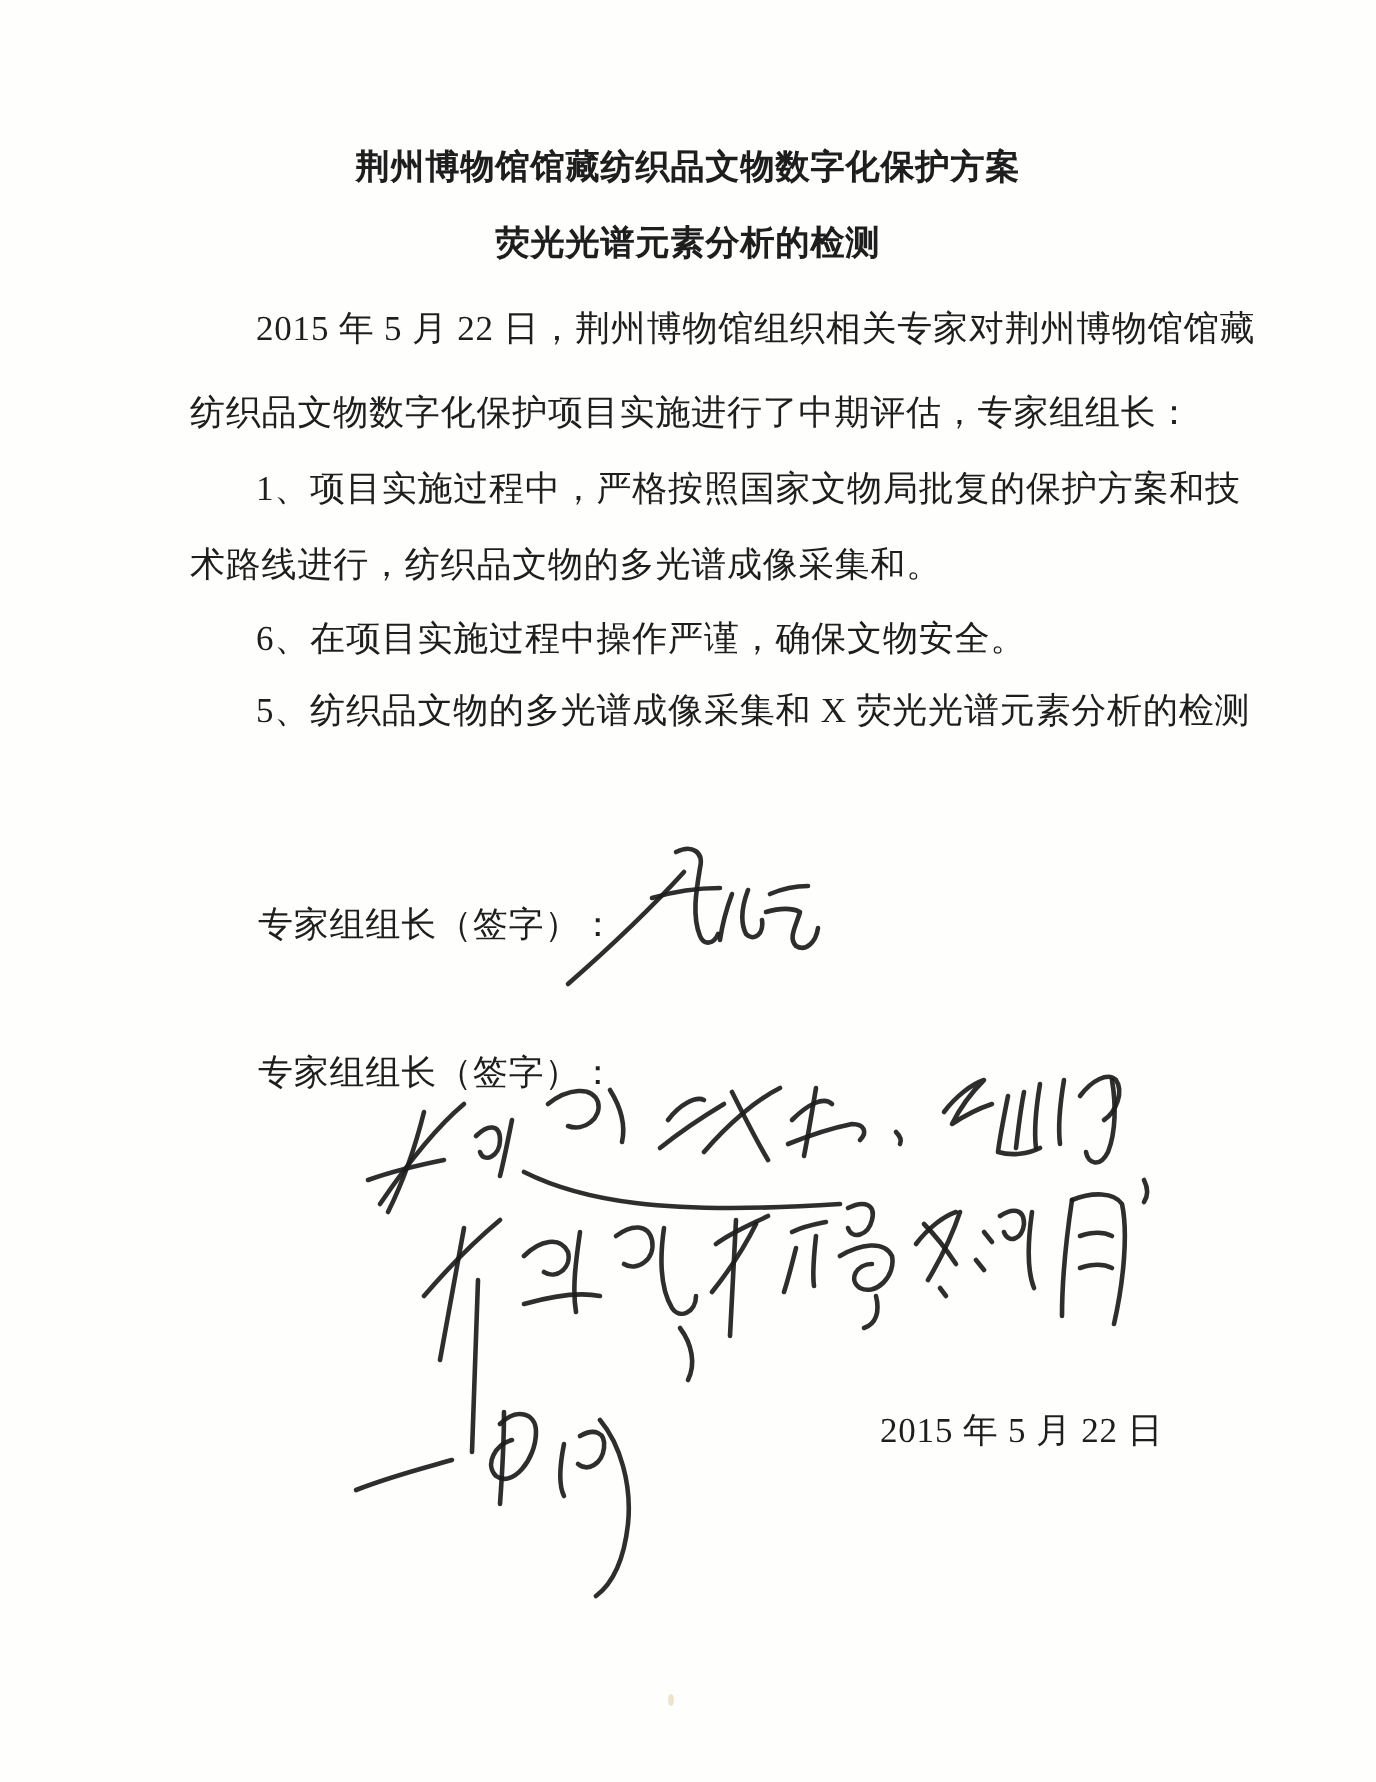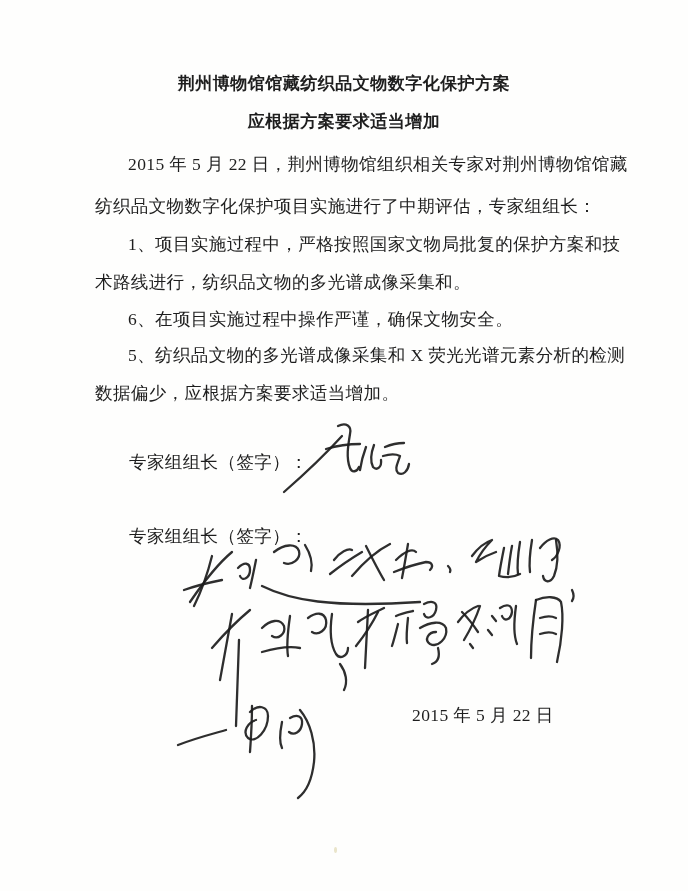--- a/index.html
+++ b/index.html
@@ -37,21 +37,21 @@
   .ln6{top:382px;left:95px;}
   .siglabel{
     position:absolute;
     font-size:17.5px;
     letter-spacing:0.4px;
     white-space:nowrap;
   }
   .leaderlabel{top:450px;left:129px;}
   .memberslabel{top:524px;left:129px;}
   .dateline{
-    position:absolute;top:703px;left:412px;
+    position:absolute;top:703px;left:440px;
     font-size:17.5px;letter-spacing:0.4px;white-space:nowrap;
   }
   .sig-overlay{
     position:absolute;top:0;left:0;width:688px;height:891px;
     pointer-events:none;
   }
   .sig-overlay path{
     fill:none;stroke:#1c1c1c;stroke-width:2.3;
     stroke-linecap:round;stroke-linejoin:round;opacity:0.92;
   }
@@ -59,29 +59,28 @@
     position:absolute;top:847px;left:334px;width:3px;height:6px;
     background:#d9d0a0;opacity:.55;border-radius:50%;
   }
 </style>
 </head>
 <body>
 
 <div class="page">
 
   <div class="title title1">荆州博物馆馆藏纺织品文物数字化保护方案</div>
-  <div class="title title2">应根据方案要求适当增加</div>
+  <div class="title title2">荧光光谱元素分析的检测</div>
 
   <div class="bodyline ln0">2015 年 5 月 22 日，荆州博物馆组织相关专家对荆州博物馆馆藏</div>
   <div class="bodyline ln1">纺织品文物数字化保护项目实施进行了中期评估，专家组组长：</div>
   <div class="bodyline ln2">1、项目实施过程中，严格按照国家文物局批复的保护方案和技</div>
   <div class="bodyline ln3">术路线进行，纺织品文物的多光谱成像采集和。</div>
   <div class="bodyline ln4">6、在项目实施过程中操作严谨，确保文物安全。</div>
   <div class="bodyline ln5">5、纺织品文物的多光谱成像采集和 X 荧光光谱元素分析的检测</div>
-  <div class="bodyline ln6">数据偏少，应根据方案要求适当增加。</div>
 
   <div class="siglabel leaderlabel">专家组组长（签字）：</div>
   <div class="siglabel memberslabel">专家组组长（签字）：</div>
 
   <div class="dateline">2015 年 5 月 22 日</div>
 
   <svg class="sig-overlay" viewBox="0 0 688 891">
 
     <g>
       <path d="M284 492 C 300 478, 322 458, 342 436" stroke-width="2.7"></path>

